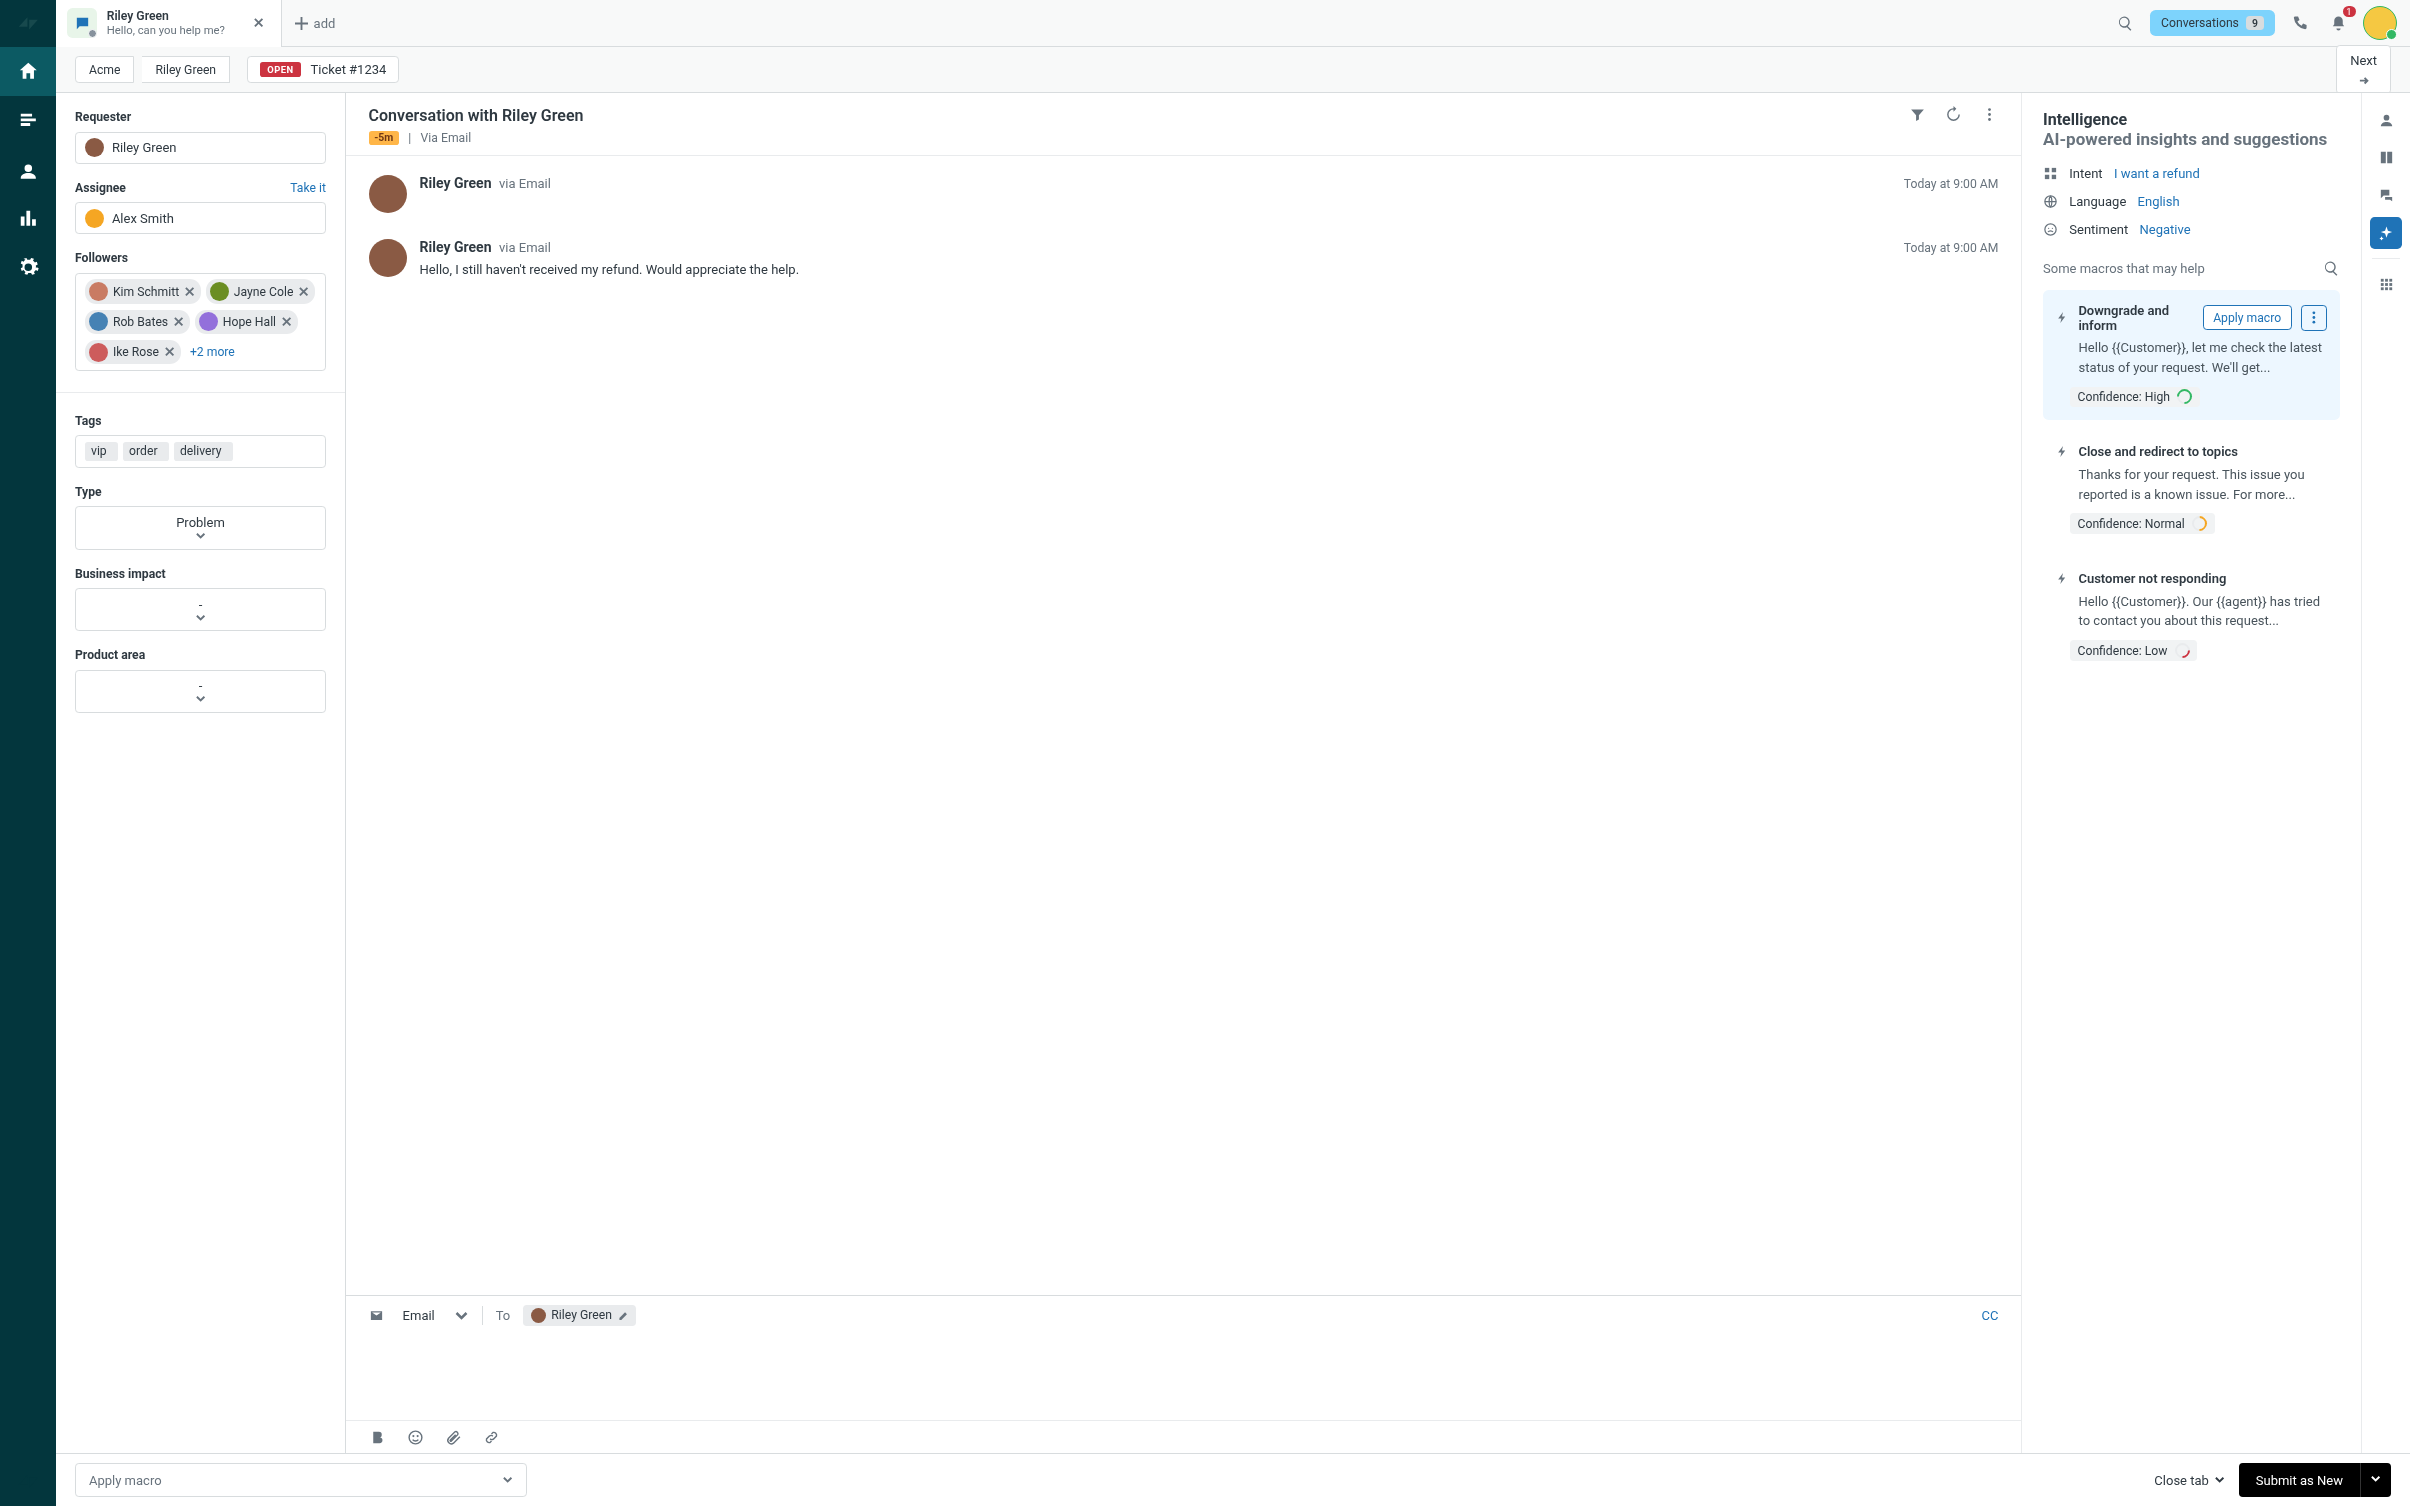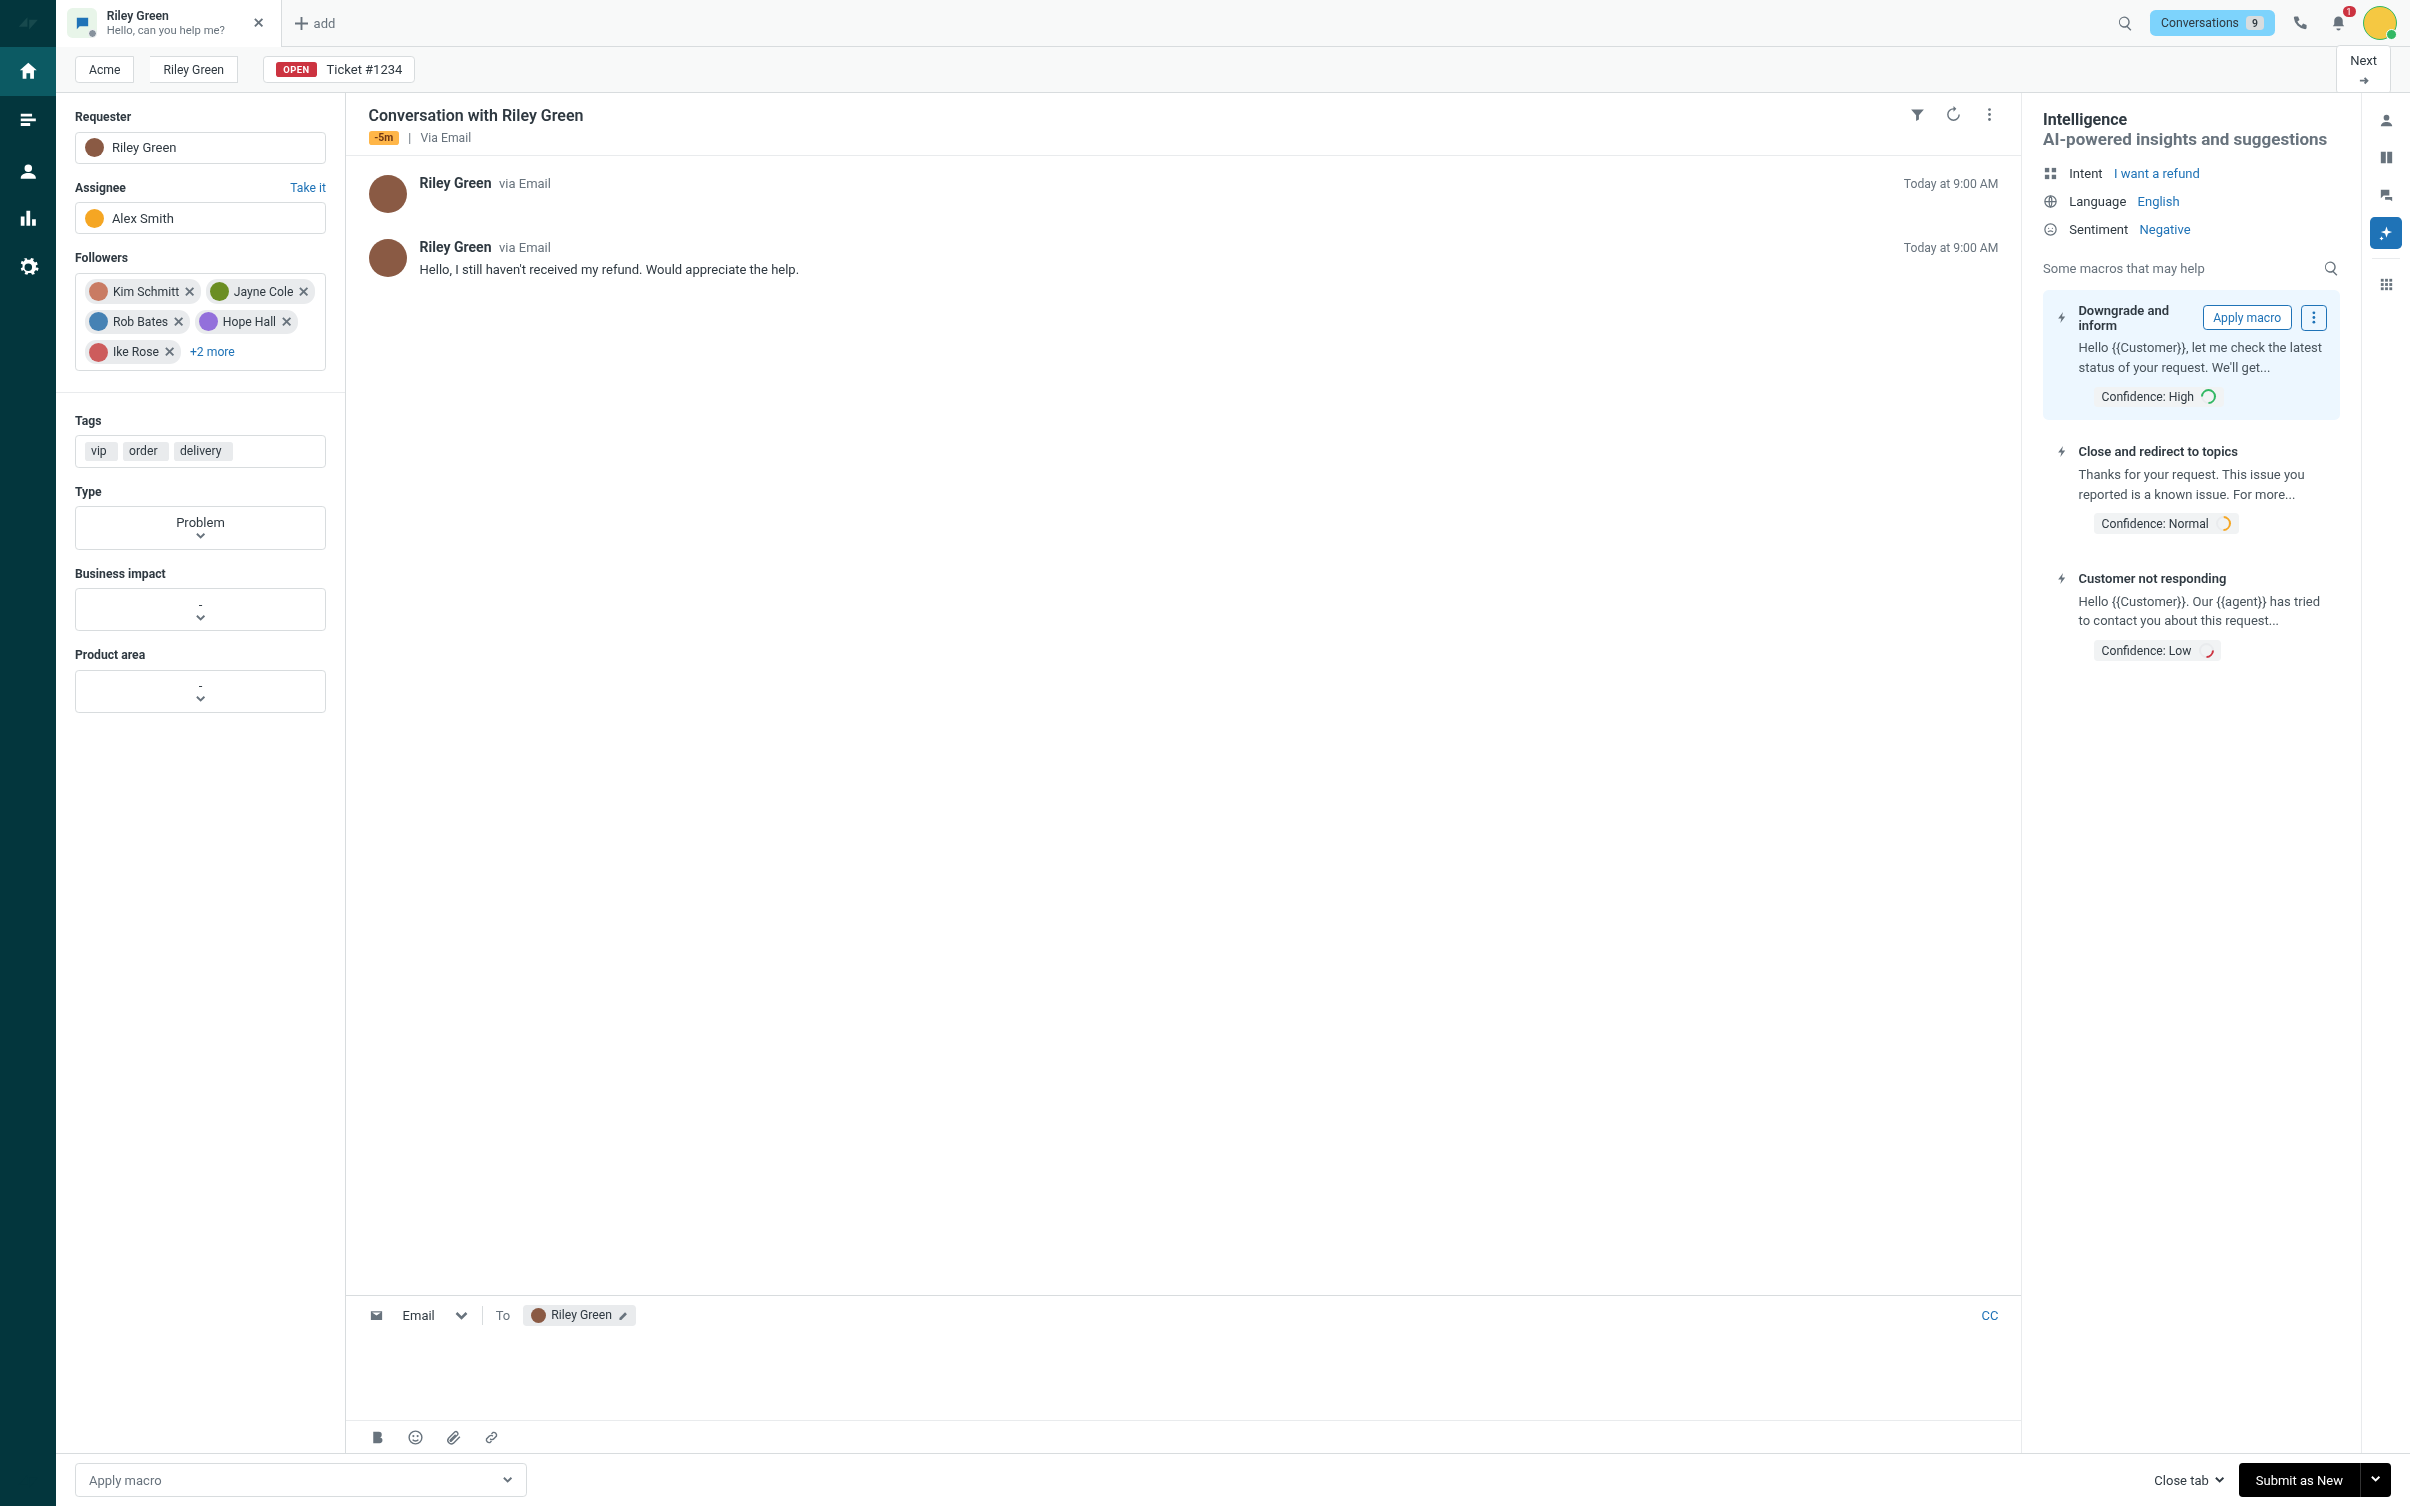--- a/index.html
+++ b/index.html
@@ -34,21 +34,21 @@
 .top-icon-btn { width: 30px; height: 30px; border-radius: 5.6px; display: flex; align-items: center; justify-content: center; cursor: pointer; }
 .top-icon-btn svg { width: 17px; height: 17px; fill: #68737d; }
 .conv-btn { background: #7dd3fc; border-radius: 5.6px; padding: 5.6px 11.3px; display: flex; align-items: center; gap: 7.5px; font-size: 12.2px; cursor: pointer; }
 .badge { background: #d8dcde; border-radius: 3.8px; padding: 0.9px 5.6px; font-size: 10.4px; font-weight: 600; }
 .notif-wrap { position: relative; }
 .notif-badge { position: absolute; top: -1.9px; right: -1.9px; background: #cc3340; color: #fff; font-size: 9.4px; border-radius: 7.5px; padding: 0 3.8px; min-width: 13px; text-align: center; }
 .avatar-lg { width: 34px; height: 34px; border-radius: 50%; background: #f5c842; border: 1.9px solid #33b864; position: relative; }
 .avatar-dot { position:absolute; bottom:-0.9px; right:-0.9px; width:11.3px; height:11.3px; border-radius:50%; background:#33b864; border:1.9px solid #fff;}
 
 
-.ctx-bar { height: 45px; background: #f8f9f9; display: flex; align-items: center; padding: 0 19px; gap: 16px; }
+.ctx-bar { height: 45px; background: #f8f9f9; display: flex; align-items: center; padding: 0 19px; gap: 8px; }
 .crumb { padding: 5.6px 13px; border: 0.9px solid #d8dcde; background: #fff; font-size: 12.2px; cursor: pointer; }
 .crumb:first-child { border-radius: 3.8px 0 0 3.8px; }
 .crumb:nth-child(2) { border-left: none; }
 .status-pill { margin-left: 9.4px; display: flex; align-items: center; gap: 9.4px; border: 0.9px solid #d8dcde; background: #fff; border-radius: 3.8px; padding: 4.7px 11.3px; }
 .open-tag { background: #cc3340; color: #fff; font-size: 9.4px; font-weight: 700; padding: 1.9px 7.5px; border-radius: 2.8px; letter-spacing: 0.5px; }
 .ticket-id { font-size: 13px; }
 .next-btn { margin-left: auto; border: 0.9px solid #d8dcde; background: #fff; border-radius: 3.8px; padding: 6.6px 13px; display: flex; align-items: center; gap: 7.5px; cursor: pointer; font-size: 13px; flex-direction: column; }
 
 
 .workspace { flex: 1; display: flex; overflow: hidden; background: #fff; border-top: 0.9px solid #d8dcde; }
@@ -111,21 +111,21 @@
 .macro-search { display: flex; align-items: center; justify-content: space-between; color: #68737d; font-size: 13px; margin: 22.6px 0 13px; }
 .macro-search svg { width: 17px; height: 17px; fill: #68737d; }
 .macro-card { padding: 13px; border-radius: 5.6px; margin-bottom: 11.3px; position: relative; }
 .macro-card.active { background: #edf7ff; }
 .macro-card-head { display: flex; align-items: center; gap: 9.4px; margin-bottom: 5.6px; }
 .macro-card-head svg.bolt { width: 13px; height: 13px; fill: #68737d; }
 .macro-title { font-weight: 600; font-size: 13px; flex: 1; }
 .apply-btn { border: 0.9px solid #1f73b7; color: #1f73b7; background: #fff; border-radius: 3.8px; padding: 4.7px 9.4px; font-size: 12.2px; cursor: pointer; }
 .macro-more { border: 0.9px solid #1f73b7; border-radius: 3.8px; width: 26px; height: 26px; display: flex; align-items: center; justify-content: center; cursor: pointer; }
 .macro-body { font-size: 13px; color: #49545c; line-height: 1.5; margin-bottom: 9.4px; margin-left: 22.6px; }
-.conf-pill { display: inline-flex; align-items: center; gap: 7.5px; background: #f1f3f4; border-radius: 3.8px; padding: 2.8px 7.5px; font-size: 12.2px; margin-left: 38px; }
+.conf-pill { display: inline-flex; align-items: center; gap: 7.5px; background: #f1f3f4; border-radius: 3.8px; padding: 2.8px 7.5px; font-size: 12.2px; margin-left: 14px; }
 .conf-ring { width: 15px; height: 15px; border-radius: 50%; border: 2.8px solid; }
 .ring-high { border-color: #33b864; border-bottom-color: #e9ebed; transform: rotate(45deg); }
 .ring-normal { border-color: #f5a623; border-bottom-color: #e9ebed; border-left-color:#e9ebed; transform: rotate(45deg); }
 .ring-low { border-color: #cc3340; border-bottom-color: #e9ebed; border-left-color:#e9ebed; border-top-color:#e9ebed; transform: rotate(45deg);}
 
 
 .right-rail { width: 49px; background: #fff; border-left: 0.9px solid #e9ebed; display: flex; flex-direction: column; align-items: center; padding-top: 11.3px; gap: 5.6px; }
 .rail-item { width: 32px; height: 32px; border-radius: 4.7px; display: flex; align-items: center; justify-content: center; cursor: pointer; }
 .rail-item.active { background: #1f73b7; }
 .rail-item svg { width: 17px; height: 17px; fill: #68737d; }

